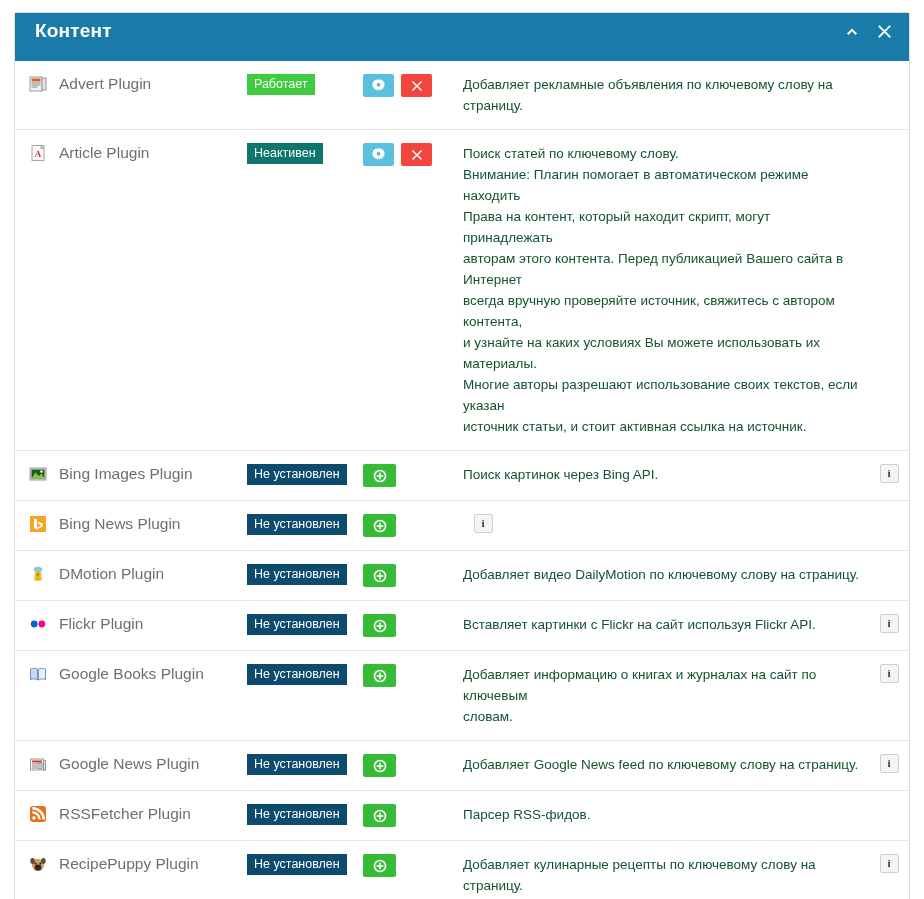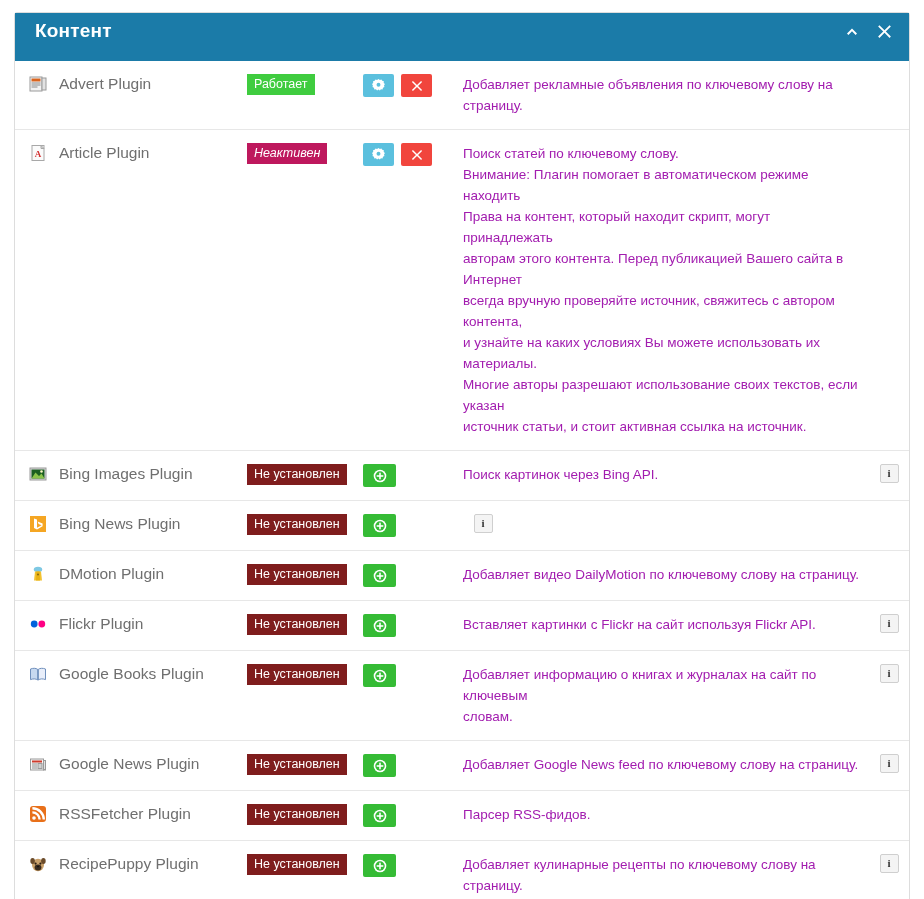--- a/index.html
+++ b/index.html
@@ -103,22 +103,22 @@
   .badge {
     display: inline-block;
     color: #ffffff;
     font-size: 12.5px;
     line-height: 14px;
     padding: 3px 7px 4px 7px;
     border-radius: 0;
     white-space: nowrap;
   }
   .badge.ok { background: #3fcc3f; }
-  .badge.off { background: #be185d; font-style: italic; }
-  .badge.none { background: #7f1d1d; }
+  .badge.off { background: #0f766e; }
+  .badge.none { background: #0c4a6e; }
 
   .cell-actions {
     width: 100px;
     flex: 0 0 100px;
     display: flex;
     align-items: flex-start;
     gap: 7px;
     box-sizing: border-box;
   }
   .abtn {
@@ -137,21 +137,21 @@
   .abtn.green{ background: #35bb35; width: 33px; }
   .abtn svg { display: block; }
 
   .cell-desc {
     flex: 1 1 auto;
     padding-right: 8px;
     box-sizing: border-box;
   }
   .desc-line {
     font-size: 13.5px;
-    color: #a21caf;
+    color: #14532d;
     line-height: 21px;
   }
 
   .cell-info {
     width: 40px;
     flex: 0 0 40px;
     display: flex;
     justify-content: center;
     align-items: flex-start;
     box-sizing: border-box;

